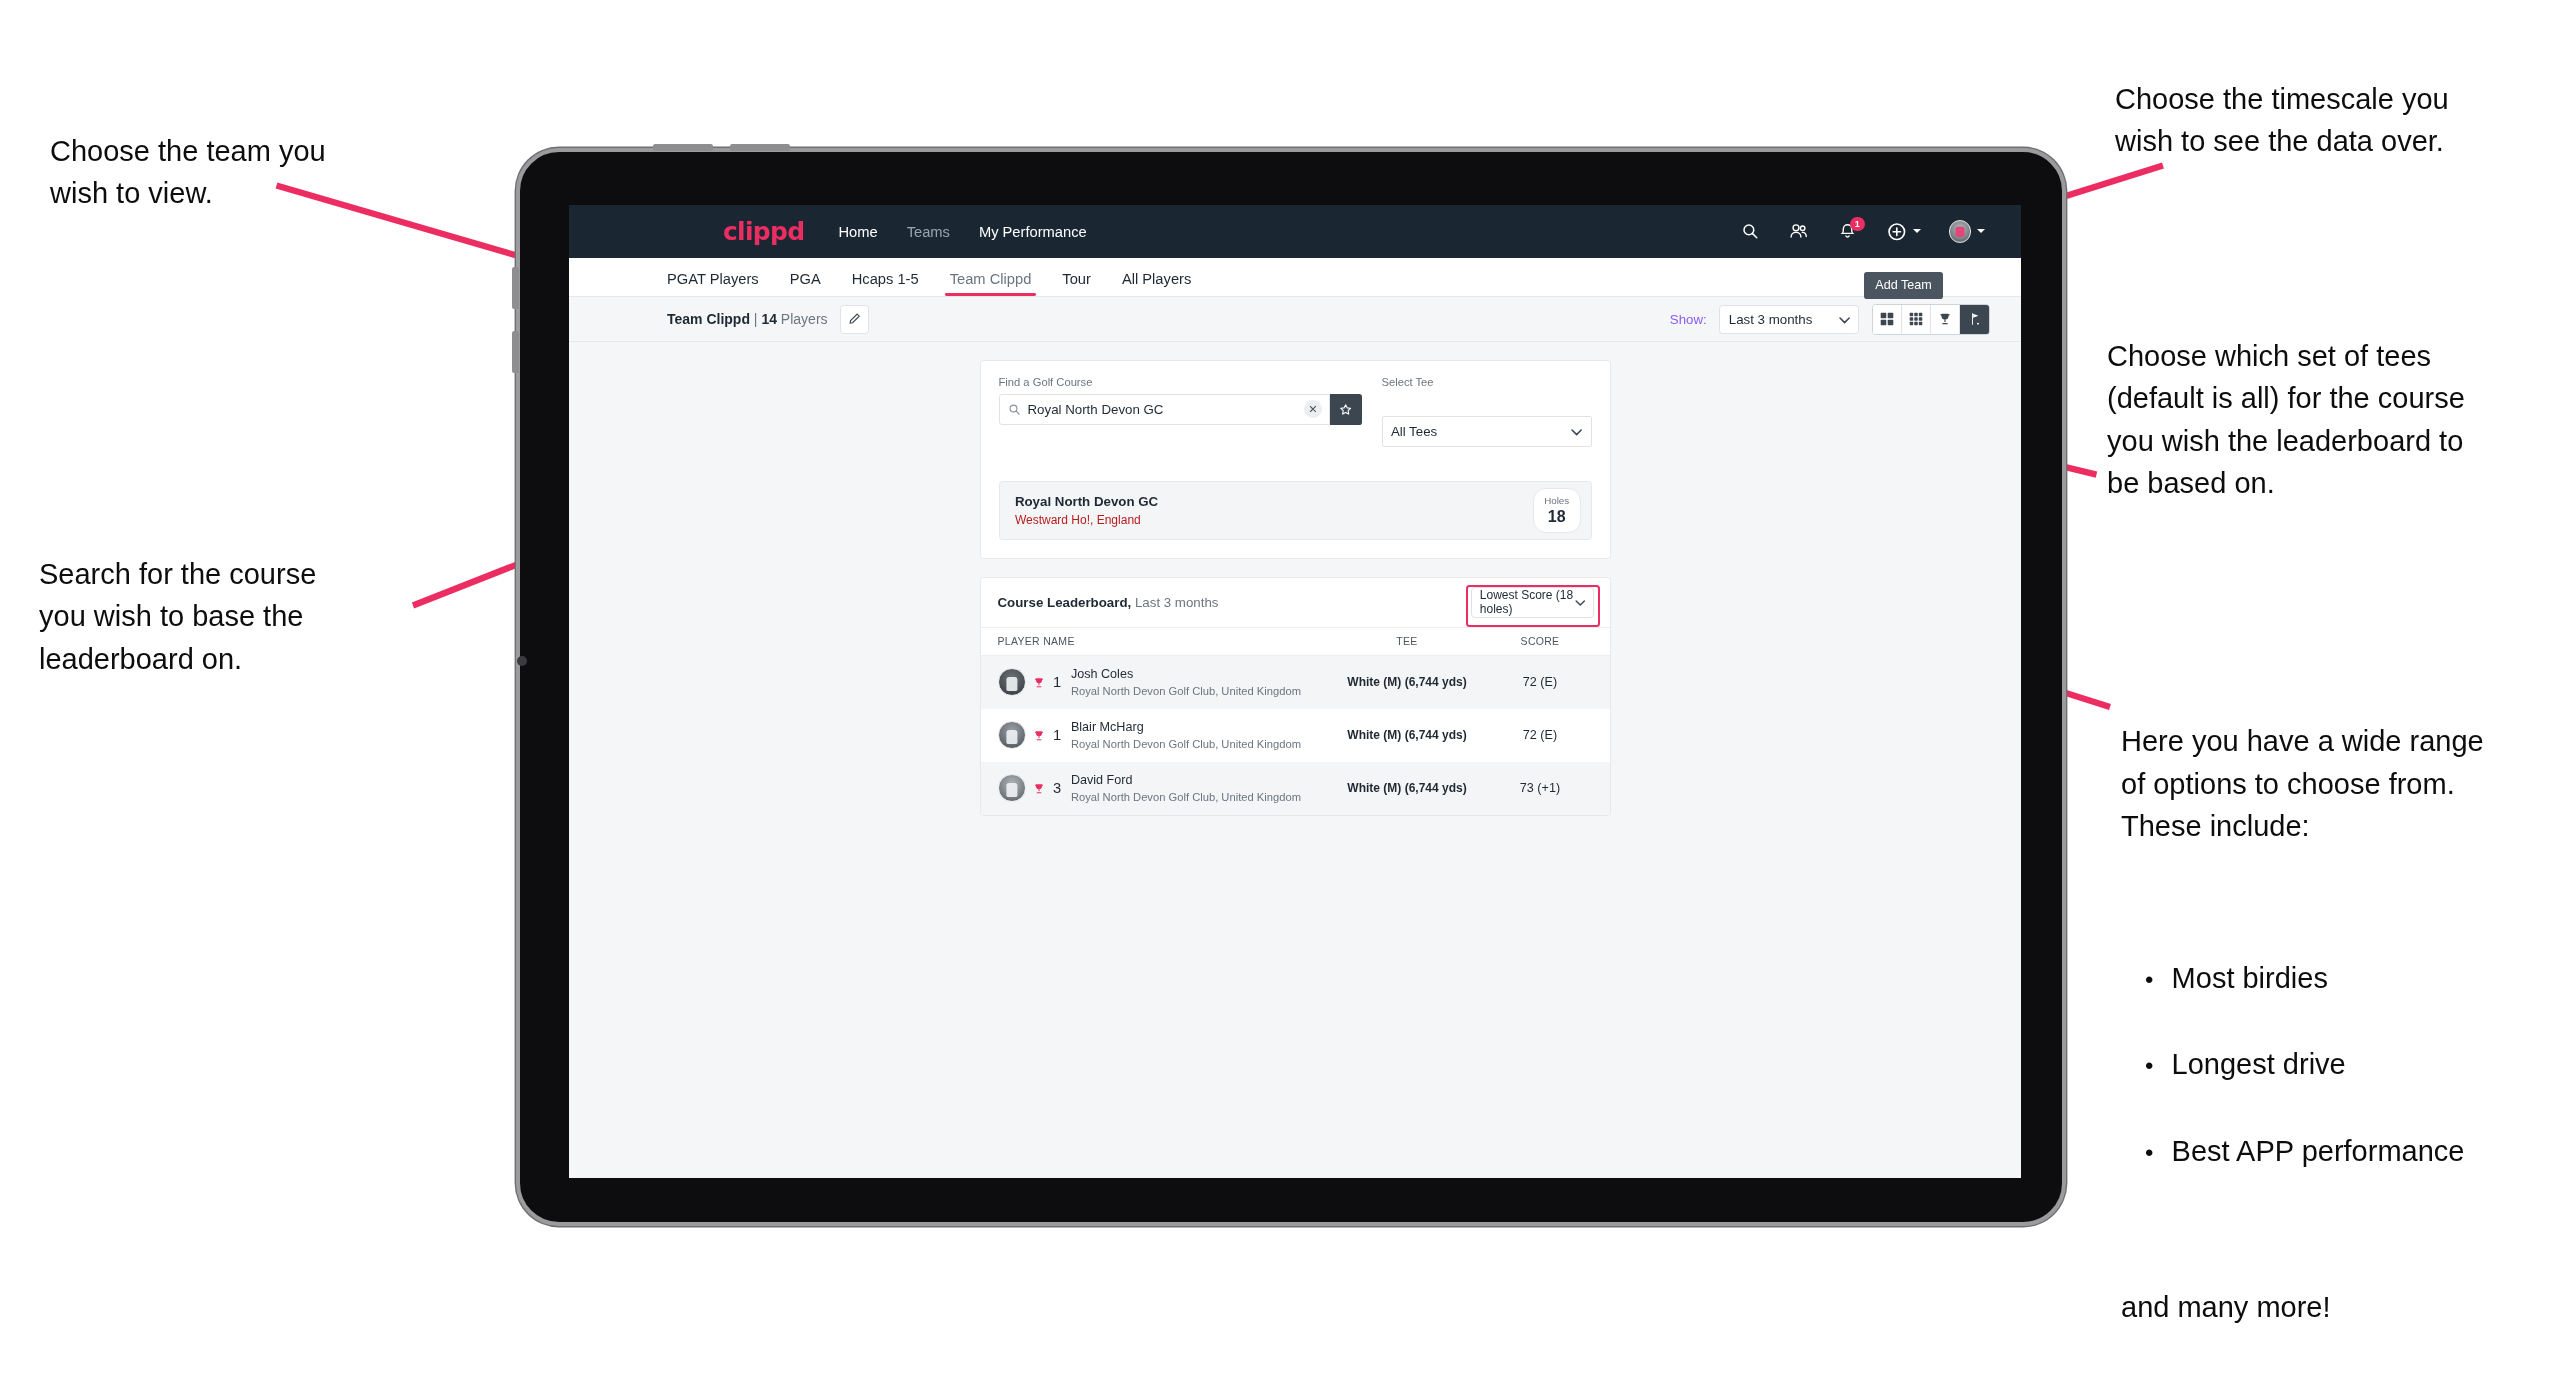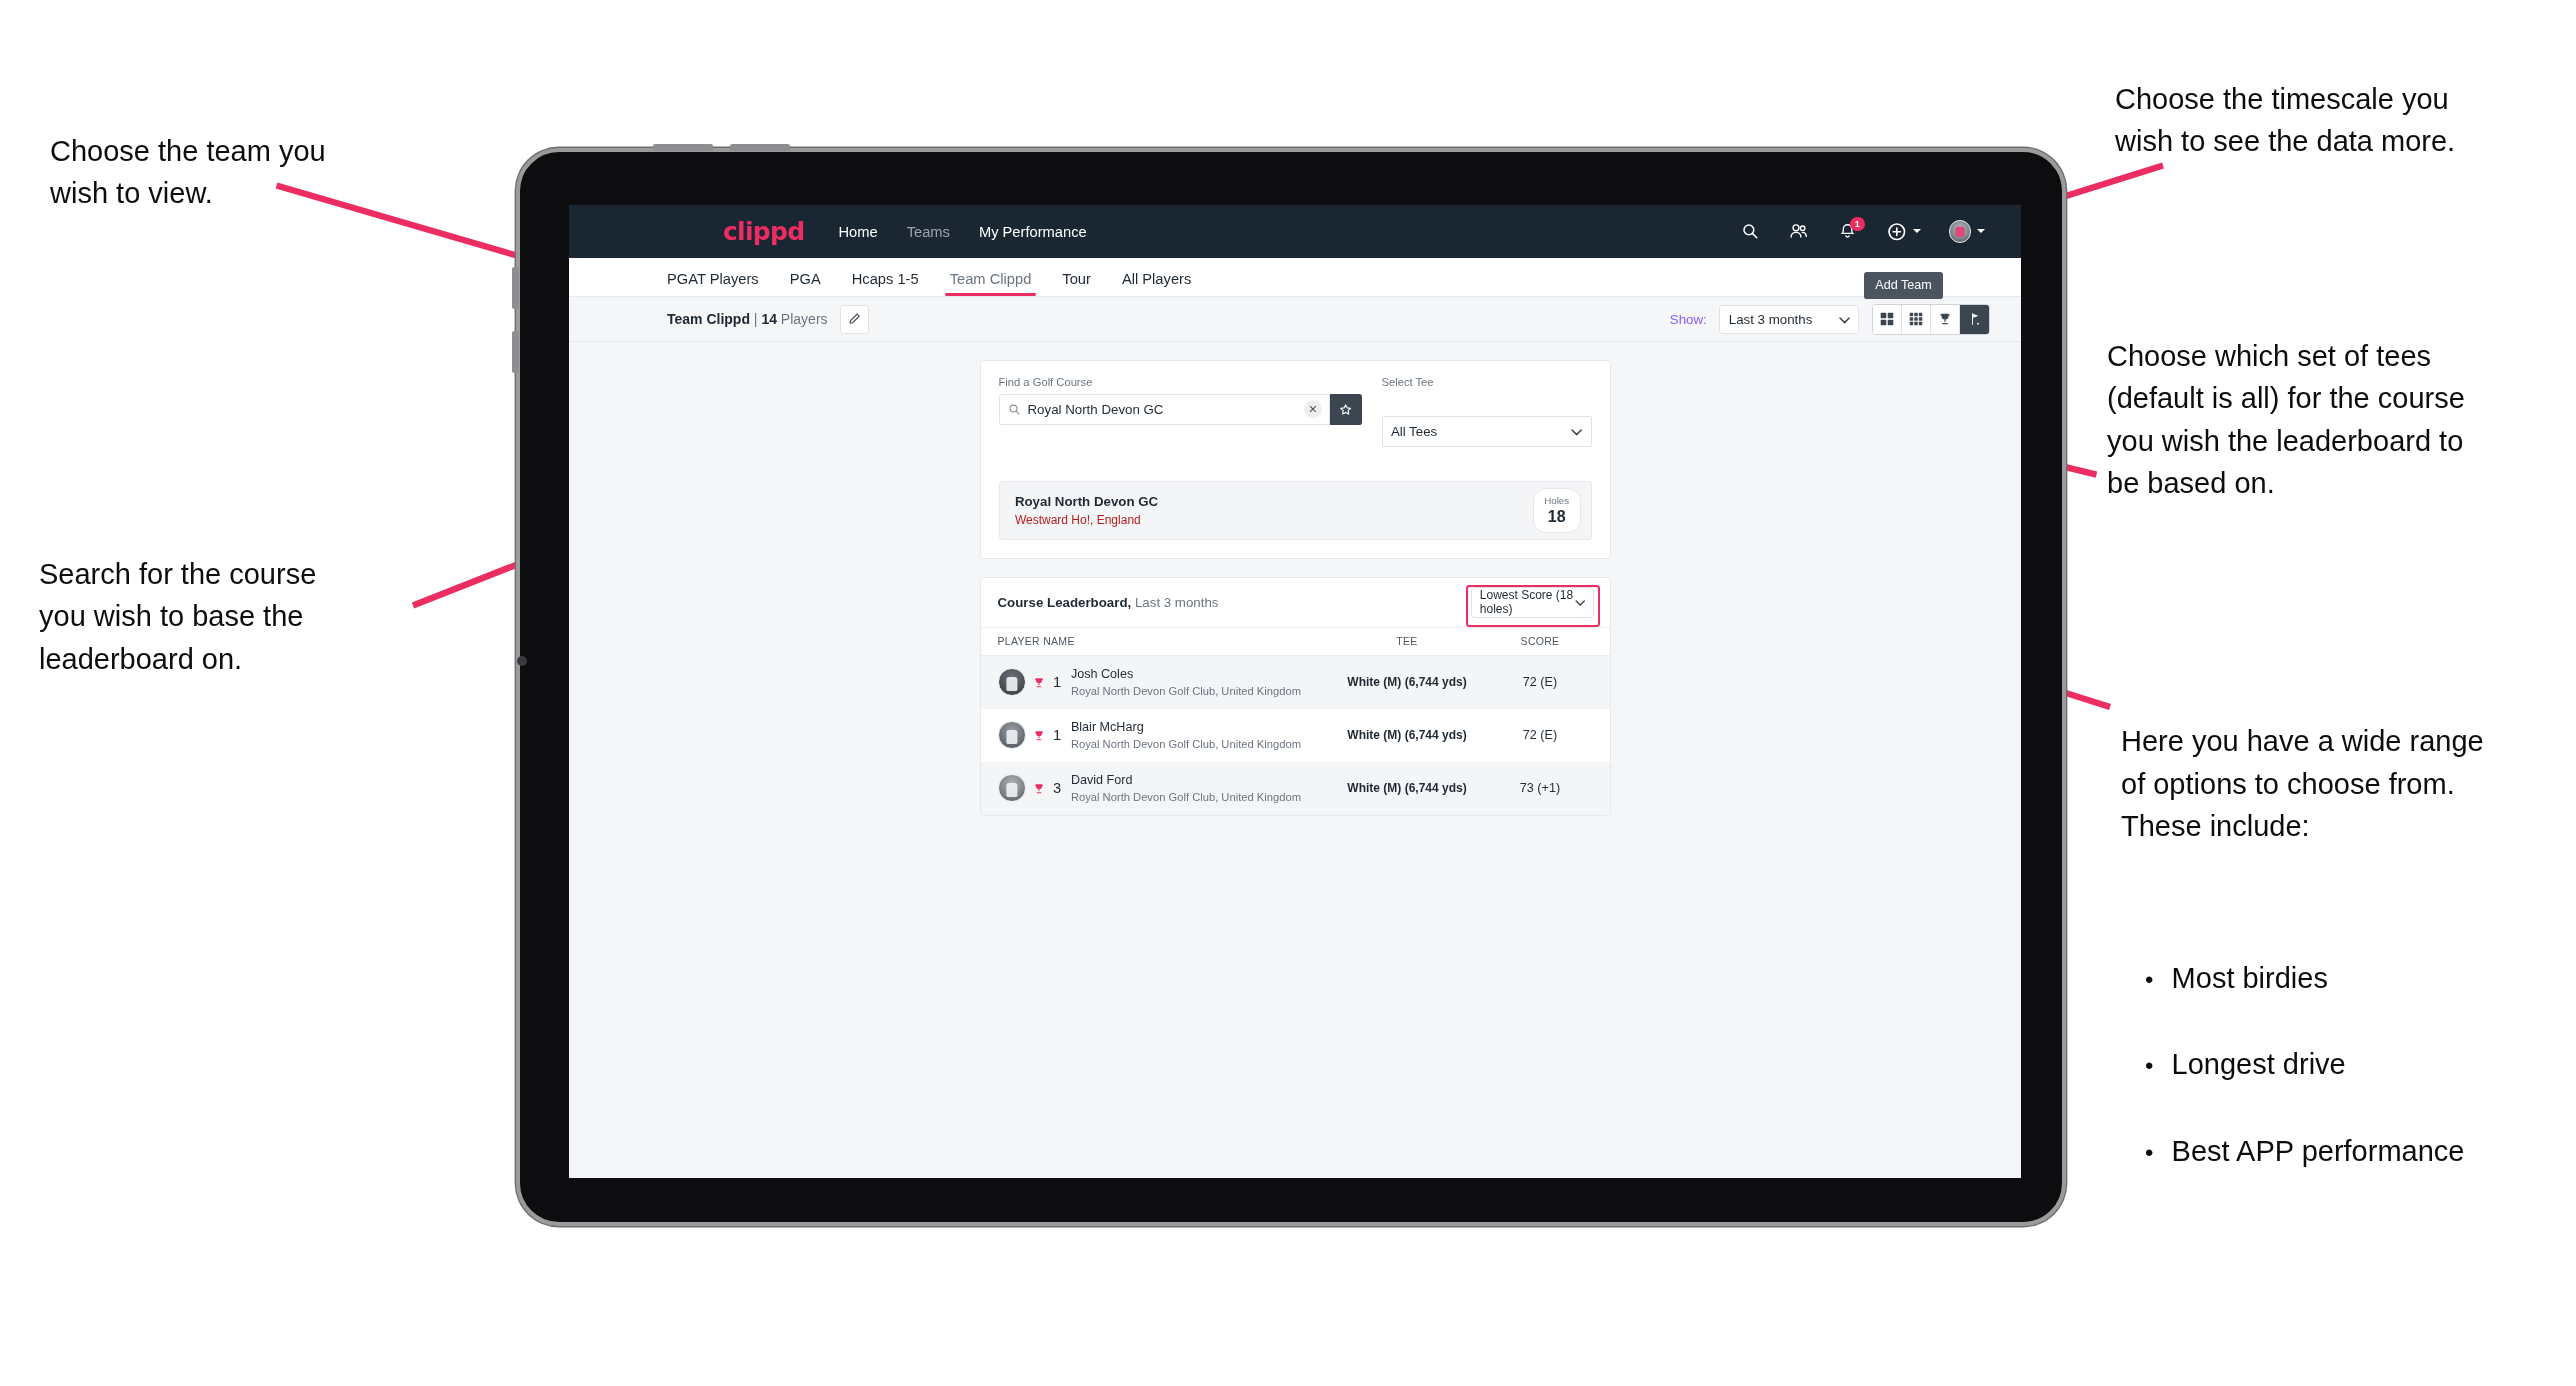--- a/index.html
+++ b/index.html
@@ -293,35 +293,36 @@
 <body>
 
 <div class="page">
 
   <div class="anno anno-left-top">Choose the team you
 wish to view.</div>
   <div class="anno anno-left-bot">Search for the course
 you wish to base the
 leaderboard on.</div>
   <div class="anno anno-right-top">Choose the timescale you
-wish to see the data more.</div>
+wish to see the data over.</div>
   <div class="anno anno-right-tees">Choose which set of tees
 (default is all) for the course
 you wish the leaderboard to
 be based on.</div>
 
   <div class="anno anno-right-opts">
     <div>Here you have a wide range
 of options to choose from.
 These include:</div>
     <ul class="anno-bullets">
       <li><span class="dot">•</span><span>Most birdies</span></li>
       <li><span class="dot">•</span><span>Longest drive</span></li>
       <li><span class="dot">•</span><span>Best APP performance</span></li>
     </ul>
+    <div class="anno-more">and many more!</div>
   </div>
 
   <svg class="arrow" style="left:273px; top:175px;" width="392" height="133" viewBox="0 0 560 190">
     <defs>
         <marker id="ah1" markerWidth="9" markerHeight="9" refX="7" refY="4.5" orient="auto">
           <path d="M0,0 L9,4.5 L0,9 z" fill="#ec2d62"></path>
         </marker>
       </defs>
     <line x1="5" y1="15" x2="520" y2="165" stroke="#ec2d62" stroke-width="9" marker-end="url(#ah1)"></line>
   </svg>

